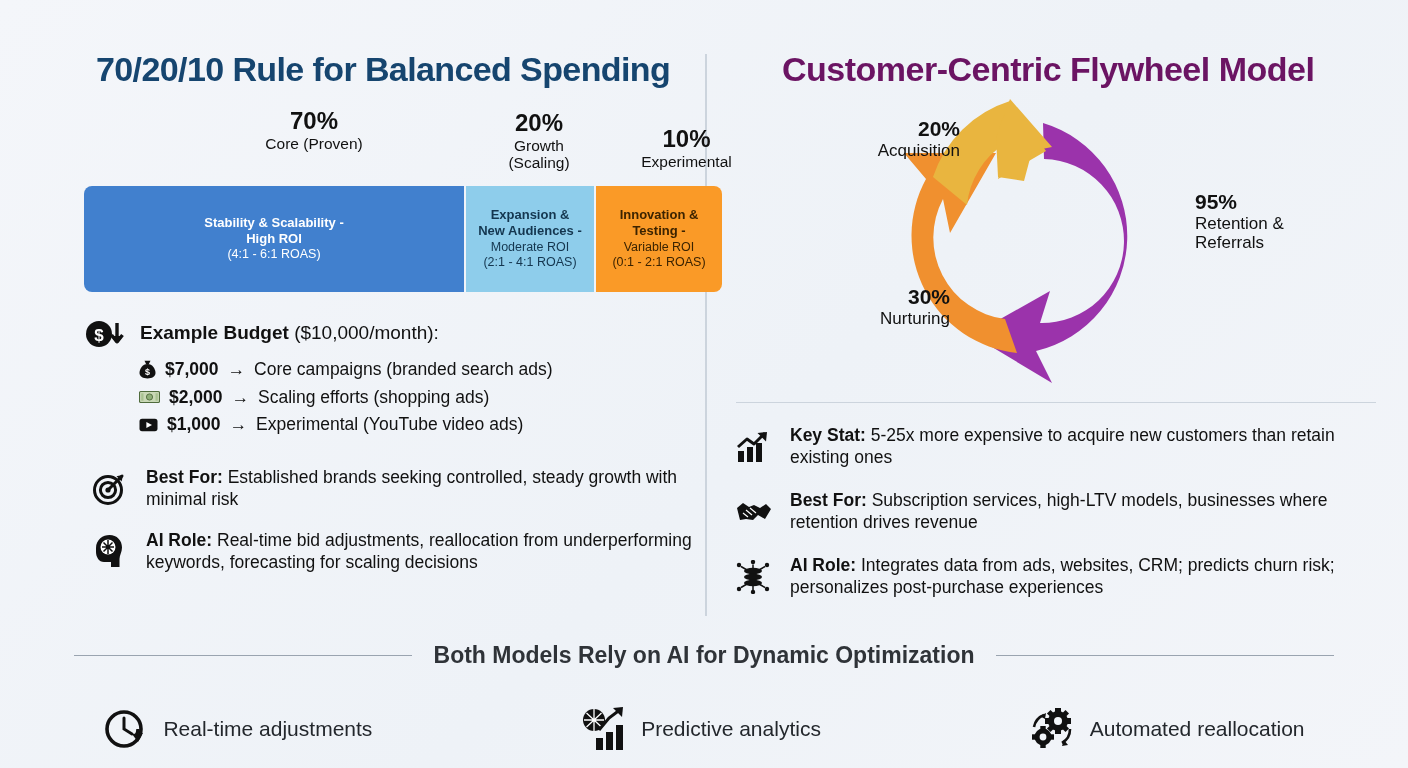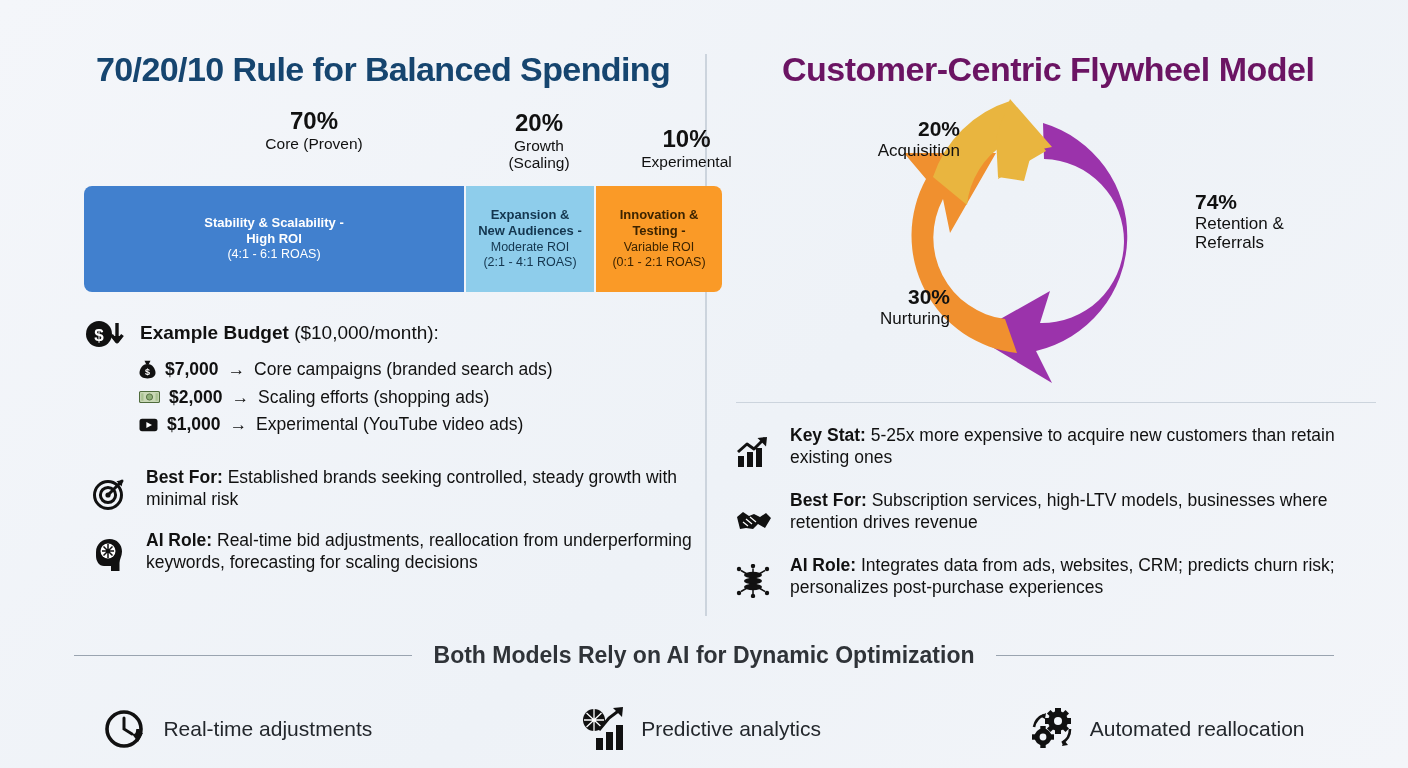--- a/index.html
+++ b/index.html
@@ -78,21 +78,21 @@
   .bline {
     display: flex; align-items: center; gap: 9px;
     font-size: 17.5px; color: #111; margin-bottom: 4px; line-height: 1.35;
   }
   .bline .amt { font-weight: bold; }
 
   
   .rows { position: absolute; width: 645px; }
   .rows-left { left: 48px; top: 466px; }
   .rows-right { left: 736px; top: 424px; width: 648px; }
-  .row { display: flex; align-items: flex-end; gap: 16px; margin-bottom: 18px; }
+  .row { display: flex; align-items: center; gap: 16px; margin-bottom: 18px; }
   .row .icon-box { width: 38px; flex: 0 0 38px; padding-top: 2px; }
   .row .body { font-size: 17.5px; line-height: 1.28; color: #111; }
   .row .body b { font-weight: bold; }
   .rows-right .row { margin-bottom: 20px; }
 
   .h-divider {
     position: absolute; left: 736px; top: 402px;
     width: 640px; height: 1px; background: #ccd4dd;
   }
 
@@ -279,21 +279,21 @@
 
     <div class="fw-label fw-20">
       <span class="big">20%</span>
       <span class="sub">Acquisition</span>
     </div>
     <div class="fw-label fw-30">
       <span class="big">30%</span>
       <span class="sub">Nurturing</span>
     </div>
     <div class="fw-label fw-50">
-      <span class="big">74%</span>
+      <span class="big">95%</span>
       <span class="sub">Retention &amp;</span>
       <span class="sub">Referrals</span>
     </div>
   </div>
 
   <div class="h-divider"></div>
 
   <div class="rows rows-right">
     <div class="row">
       <span class="icon-box">

